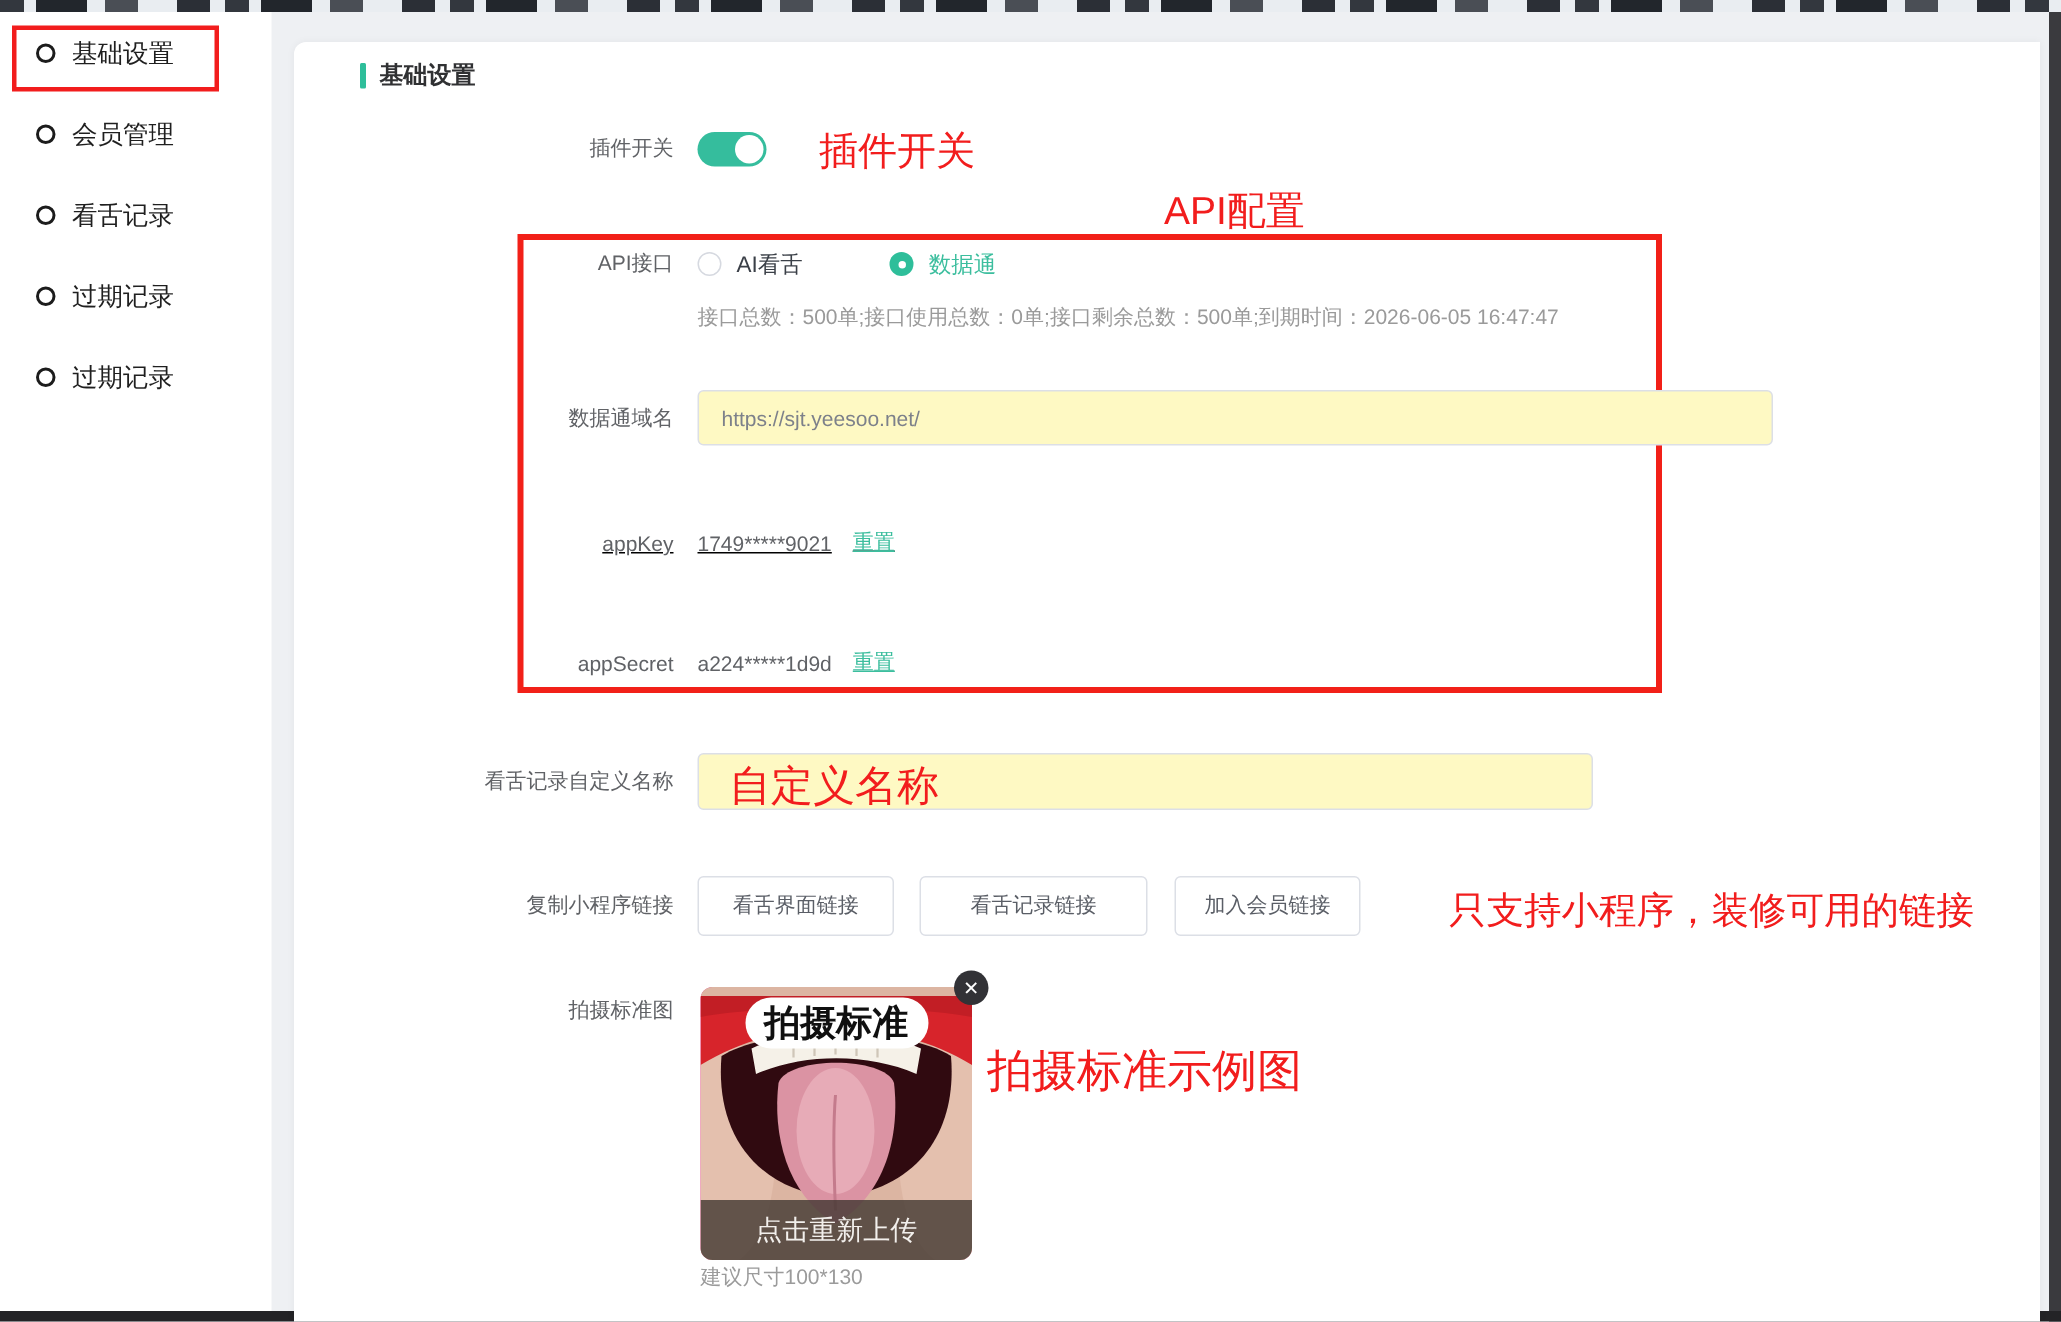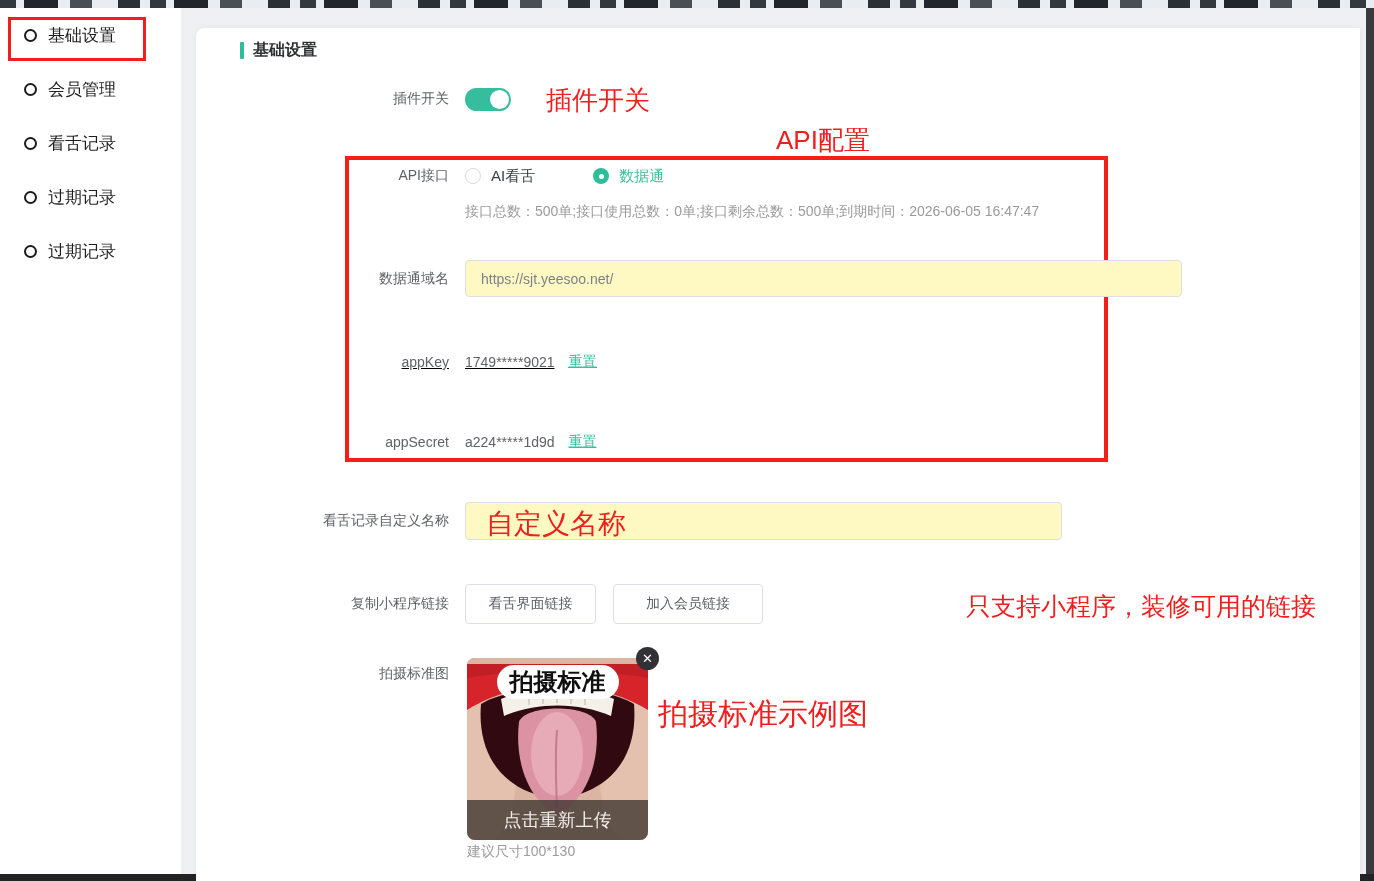--- a/index.html
+++ b/index.html
@@ -155,21 +155,22 @@
 
   <div class="row" style="top:474px; height:38px;">
     <span class="lbl">看舌记录自定义名称</span>
     <input class="t-input" style="width: 597px; height: 38px;" value="">
   </div>
   <div class="anno" style="left:290px; top:477px; font-size:28px;">自定义名称</div>
 
   <div class="row" style="top:555px; height:42px;">
     <span class="lbl">复制小程序链接</span>
     <button class="link-btn" style="width:131px; margin-right:17px;">看舌界面链接</button>
-    <button class="link-btn" style="width:150px;">加入会员链接</button>
+    <button class="link-btn" style="width:152px; margin-right:18px;">看舌记录链接</button>
+    <button class="link-btn" style="width:124px;">加入会员链接</button>
   </div>
   <div class="anno" style="left:770px; top:562px; font-size:25px;">只支持小程序，装修可用的链接</div>
 
   <div class="row" style="top:636px; height:20px;">
     <span class="lbl">拍摄标准图</span>
   </div>
 
   <div class="img-wrap">
     <div class="img-box">
       <svg viewBox="0 0 181 182">

